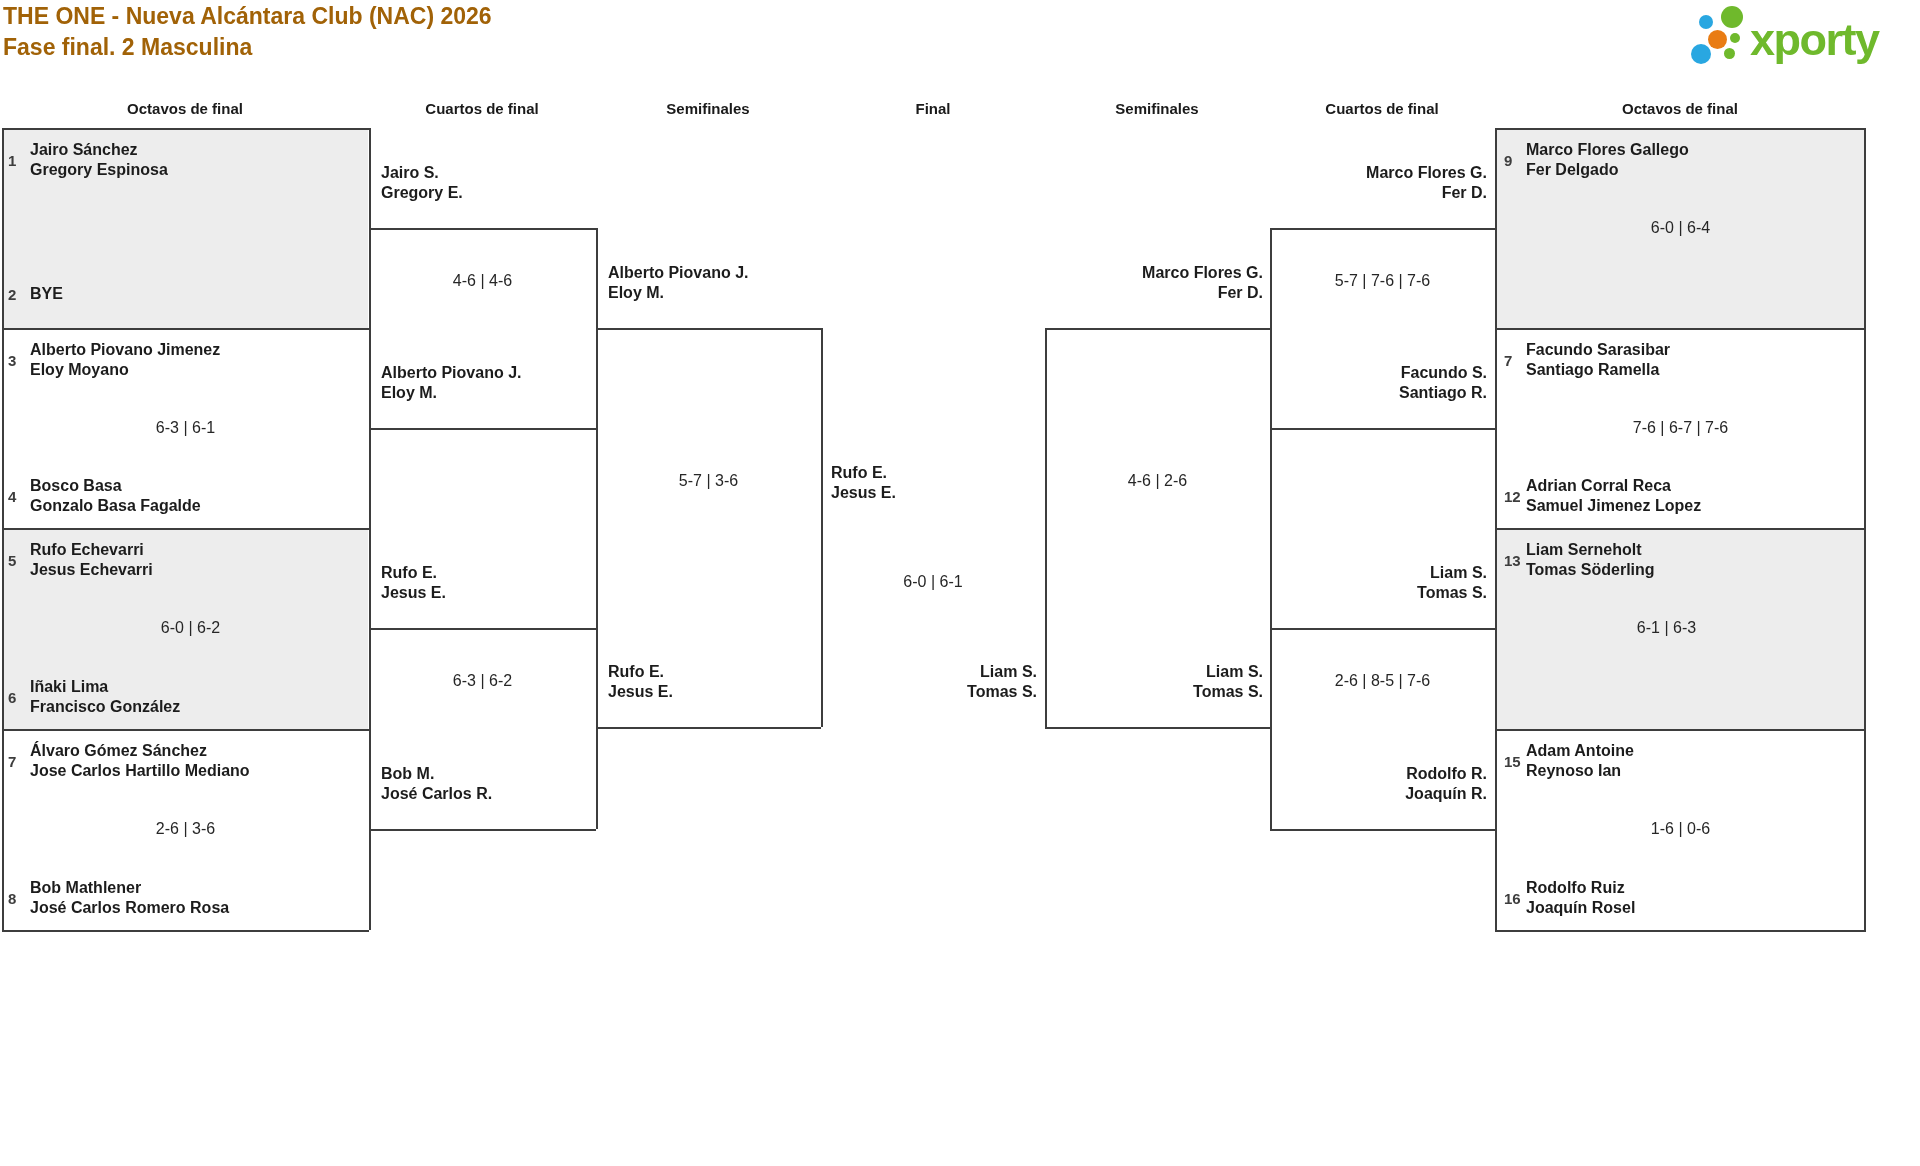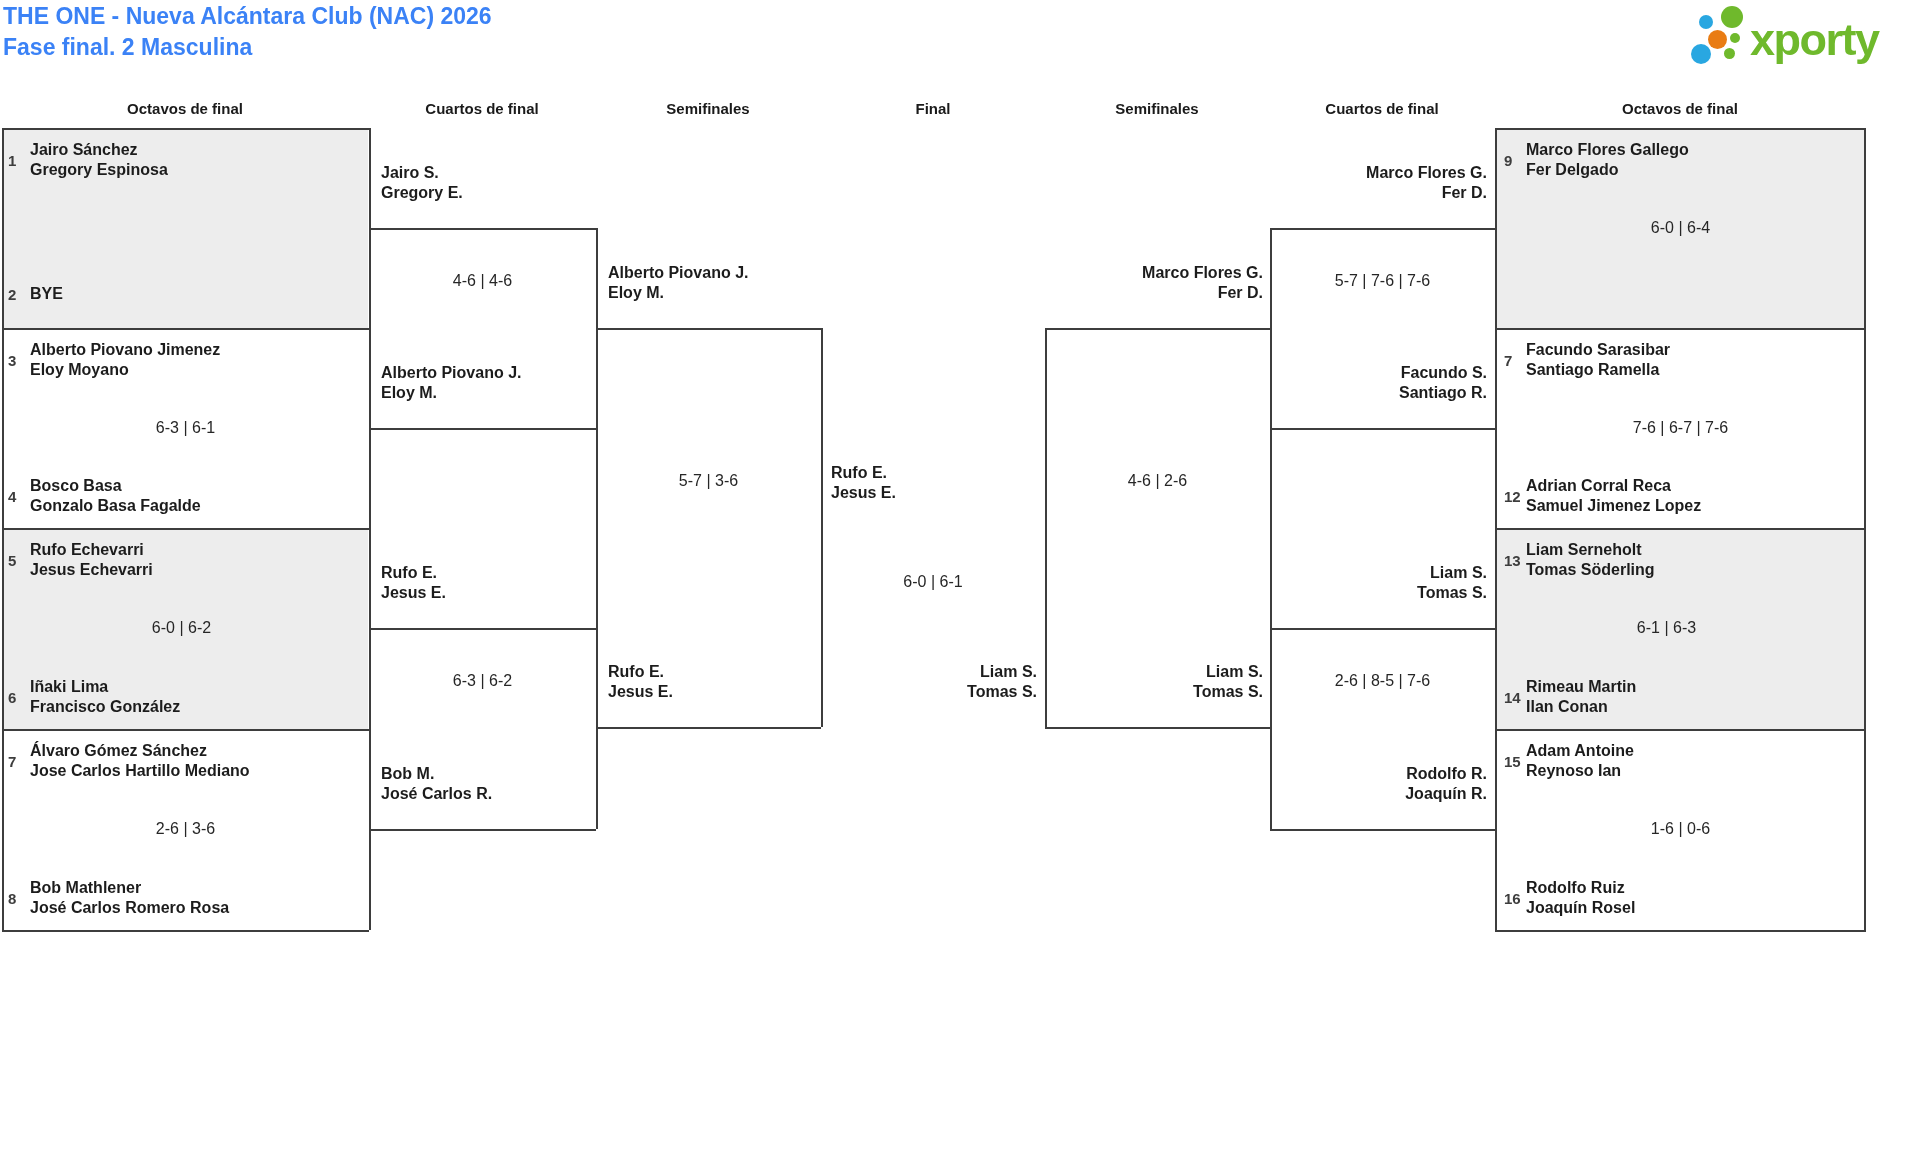--- a/index.html
+++ b/index.html
@@ -1,21 +1,21 @@
 <!DOCTYPE html>
 <html><head>
 <meta charset="utf-8">
 <style>
   html,body{margin:0;padding:0;background:#fff;}
   .stage{position:relative;width:1920px;height:1166px;background:#fff;overflow:hidden;
          font-family:"Liberation Sans",sans-serif;color:#1c1c1c;}
   .fill{position:absolute;background:#ededed;z-index:0;}
   .hline{position:absolute;height:1.5px;background:#3d3d3d;z-index:2;}
   .vline{position:absolute;width:1.5px;background:#3d3d3d;z-index:2;}
-  .t1,.t2{position:absolute;left:3px;font-size:23px;font-weight:600;color:#3b82f6;white-space:nowrap;}
+  .t1,.t2{position:absolute;left:3px;font-size:23px;font-weight:600;color:#a16207;white-space:nowrap;}
   .rh{position:absolute;top:100px;width:220px;text-align:center;font-size:15px;font-weight:600;color:#1a1a1a;z-index:3;}
   .entry{position:absolute;display:flex;align-items:center;z-index:3;}
   .entry .seed{width:22px;flex:none;font-size:15px;color:#3d3d3d;}
   .p{font-size:16px;line-height:20px;color:#1c1c1c;font-weight:inherit;white-space:nowrap;}
   .entry,.nb{font-weight:700;}
   .w{font-weight:700;}
   .nb{position:absolute;z-index:3;}
   .nb.ra{text-align:right;}
   .score{position:absolute;text-align:center;font-size:16px;line-height:20px;color:#262626;z-index:3;white-space:nowrap;}
   .logo{position:absolute;left:1686px;top:6px;width:232px;height:66px;z-index:4;}
@@ -120,21 +120,21 @@
       </span>
   </div>
 
   <div class="entry w" style="left:8px;top:540px;width:358px">
     <span class="seed">5</span>
     <span class="names">
         <span class="p" style="display:block">Rufo Echevarri</span>
         <span class="p" style="display:block">Jesus Echevarri</span>
       </span>
   </div>
-  <div class="score" style="left:10px;top:618px;width:343px">6-0 | 6-2</div>
+  <div class="score" style="left:19px;top:618px;width:343px">6-0 | 6-2</div>
   <div class="entry" style="left:8px;top:677px;width:358px">
     <span class="seed">6</span>
     <span class="names">
         <span class="p" style="display:block">Iñaki Lima</span>
         <span class="p" style="display:block">Francisco González</span>
       </span>
   </div>
 
   <div class="entry" style="left:8px;top:741px;width:358px">
     <span class="seed">7</span>
@@ -248,27 +248,20 @@
   </div>
 
   <div class="entry w" style="left:1504px;top:540px;width:356px">
     <span class="seed">13</span>
     <span class="names">
         <span class="p" style="display:block">Liam Serneholt</span>
         <span class="p" style="display:block">Tomas Söderling</span>
       </span>
   </div>
   <div class="score" style="left:1495px;top:618px;width:343px">6-1 | 6-3</div>
-  <div class="entry" style="left:1504px;top:677px;width:356px">
-    <span class="seed">14</span>
-    <span class="names">
-        <span class="p" style="display:block">Rimeau Martin</span>
-        <span class="p" style="display:block">Ilan Conan</span>
-      </span>
-  </div>
 
   <div class="entry" style="left:1504px;top:741px;width:356px">
     <span class="seed">15</span>
     <span class="names">
         <span class="p" style="display:block">Adam Antoine</span>
         <span class="p" style="display:block">Reynoso Ian</span>
       </span>
   </div>
   <div class="score" style="left:1495px;top:819px;width:371px">1-6 | 0-6</div>
   <div class="entry w" style="left:1504px;top:878px;width:356px">

